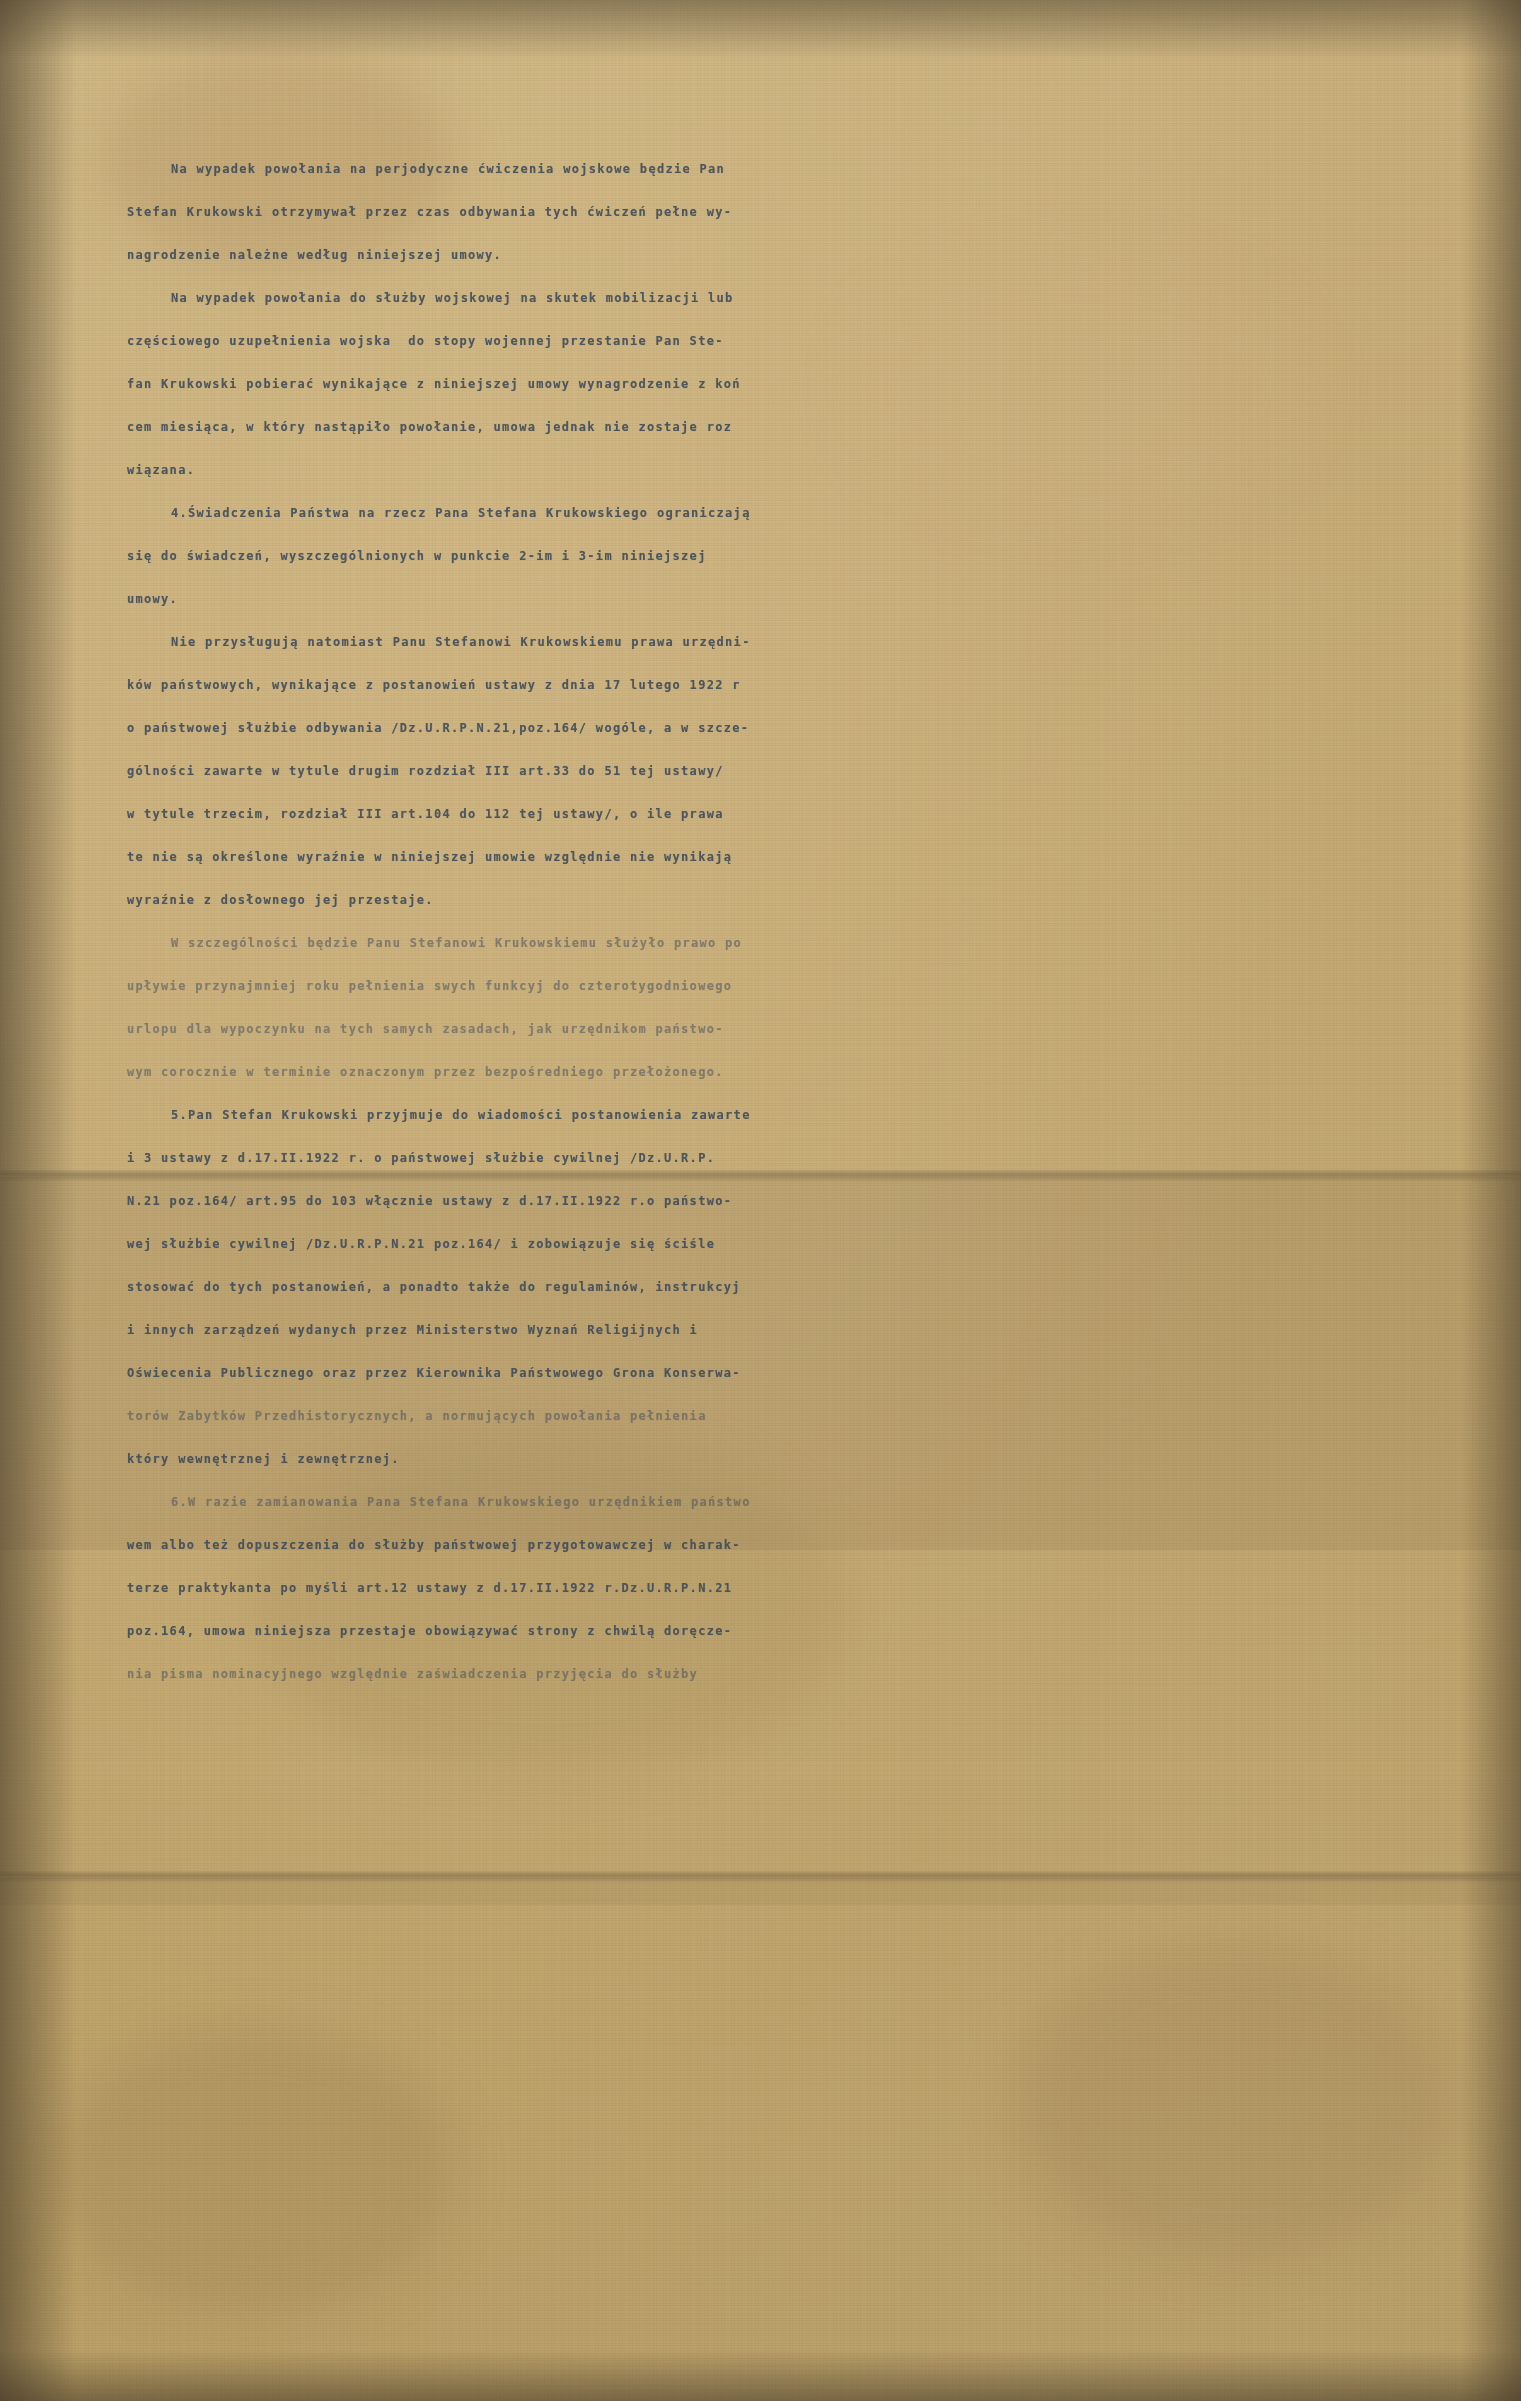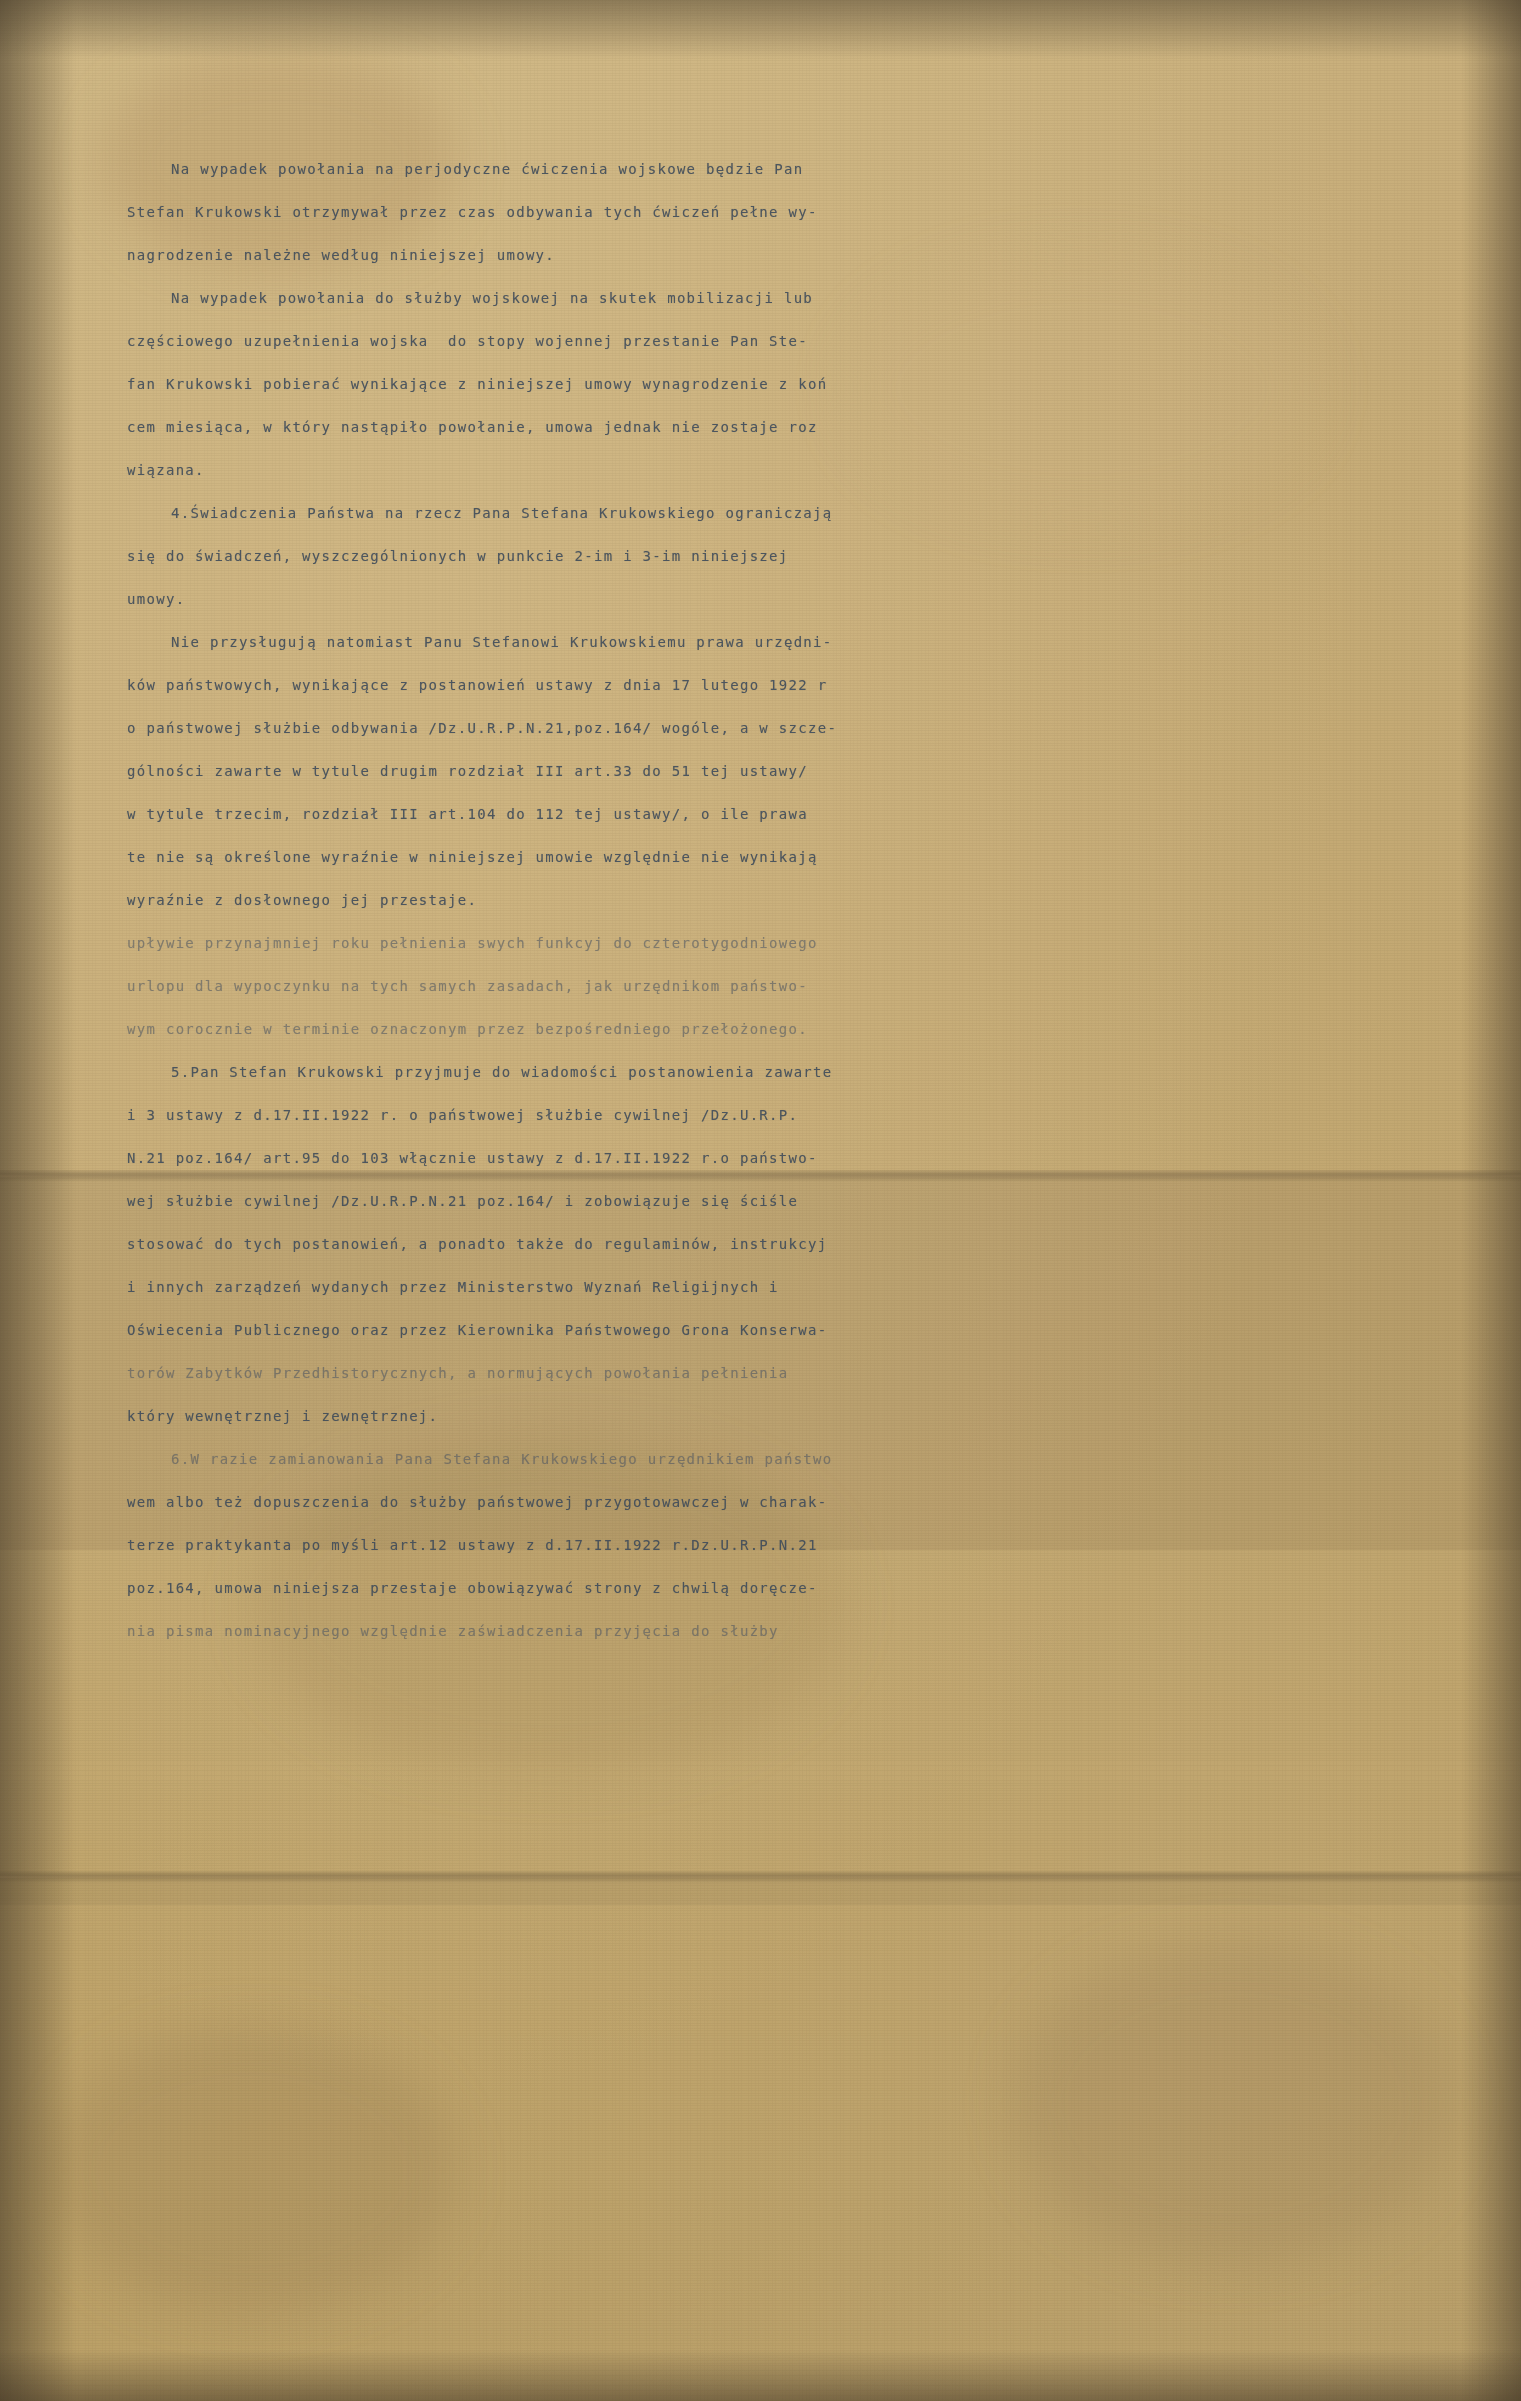--- a/index.html
+++ b/index.html
@@ -83,27 +83,28 @@
   .text-layer {
     position: absolute;
     left: 127px;
     top: 148px;
     width: 1318px;
   }
 
   p.line {
     margin: 0;
     font-family: "DejaVu Sans Mono", monospace;
-    font-size: 14px;
+    font-size: 12px;
     line-height: 43px;
     letter-spacing: 1.3px;
     color: #3b4a5c;
     white-space: pre;
     opacity: 0.88;
     text-shadow: 0 0 0.8px rgba(50,60,75,0.35);
+    font-weight: bold;
   }
   p.line.indent { text-indent: 44px; }
   p.line.faint { opacity: 0.56; color: #4a5464; }
 
   
   .grain {
     position: absolute;
     inset: 0;
     pointer-events: none;
     opacity: 0.10;
@@ -146,20 +147,21 @@
     <p class="line indent">4.Świadczenia Państwa na rzecz Pana Stefana Krukowskiego ograniczają</p>
     <p class="line">się do świadczeń, wyszczególnionych w punkcie 2-im i 3-im niniejszej</p>
     <p class="line">umowy.</p>
     <p class="line indent">Nie przysługują natomiast Panu Stefanowi Krukowskiemu prawa urzędni-</p>
     <p class="line">ków państwowych, wynikające z postanowień ustawy z dnia 17 lutego 1922 r</p>
     <p class="line">o państwowej służbie odbywania /Dz.U.R.P.N.21,poz.164/ wogóle, a w szcze-</p>
     <p class="line">gólności zawarte w tytule drugim rozdział III art.33 do 51 tej ustawy/</p>
     <p class="line">w tytule trzecim, rozdział III art.104 do 112 tej ustawy/, o ile prawa</p>
     <p class="line">te nie są określone wyraźnie w niniejszej umowie względnie nie wynikają</p>
     <p class="line">wyraźnie z dosłownego jej przestaje.</p>
+    <p class="line indent faint">W szczególności będzie Panu Stefanowi Krukowskiemu służyło prawo po</p>
     <p class="line faint">upływie przynajmniej roku pełnienia swych funkcyj do czterotygodniowego</p>
     <p class="line faint">urlopu dla wypoczynku na tych samych zasadach, jak urzędnikom państwo-</p>
     <p class="line faint">wym corocznie w terminie oznaczonym przez bezpośredniego przełożonego.</p>
     <p class="line indent">5.Pan Stefan Krukowski przyjmuje do wiadomości postanowienia zawarte</p>
     <p class="line">i 3 ustawy z d.17.II.1922 r. o państwowej służbie cywilnej /Dz.U.R.P.</p>
     <p class="line">N.21 poz.164/ art.95 do 103 włącznie ustawy z d.17.II.1922 r.o państwo-</p>
     <p class="line">wej służbie cywilnej /Dz.U.R.P.N.21 poz.164/ i zobowiązuje się ściśle</p>
     <p class="line">stosować do tych postanowień, a ponadto także do regulaminów, instrukcyj</p>
     <p class="line">i innych zarządzeń wydanych przez Ministerstwo Wyznań Religijnych i</p>
     <p class="line">Oświecenia Publicznego oraz przez Kierownika Państwowego Grona Konserwa-</p>

